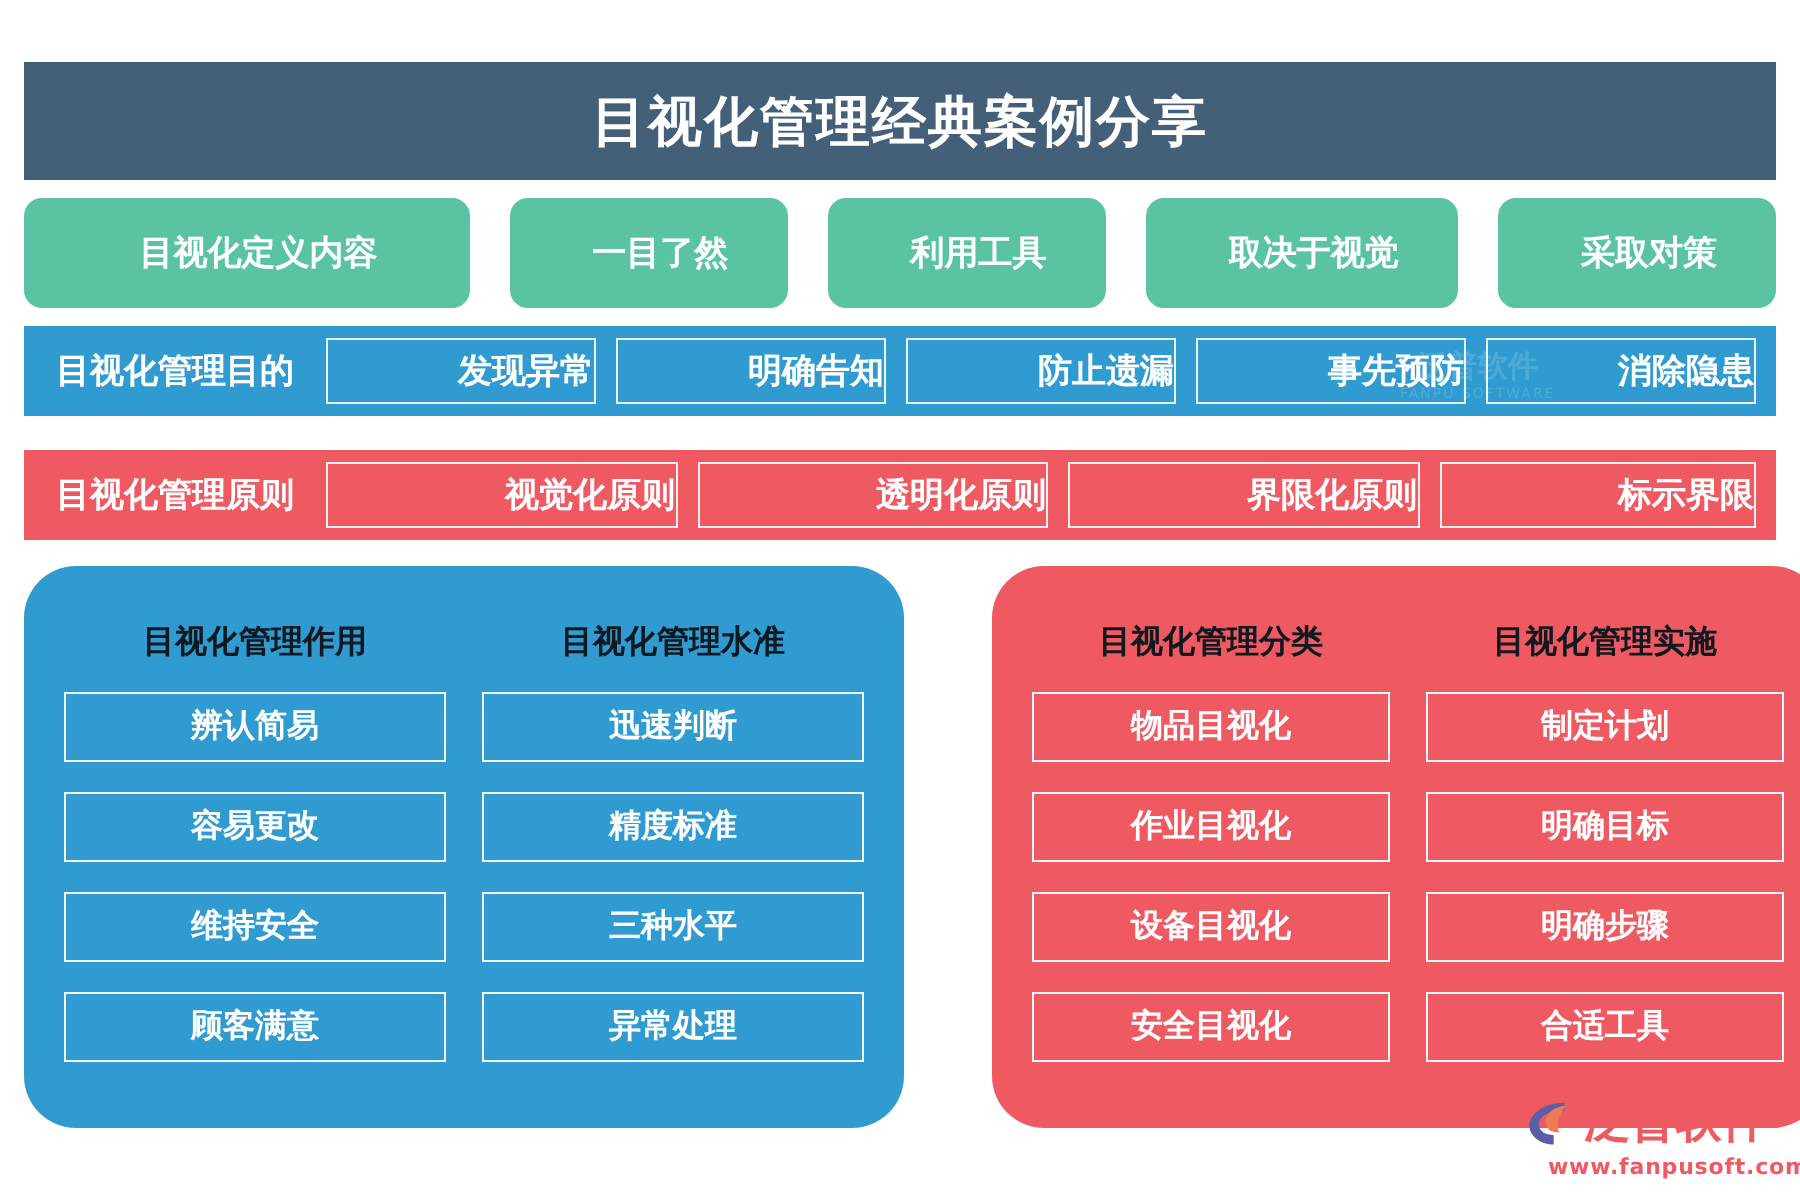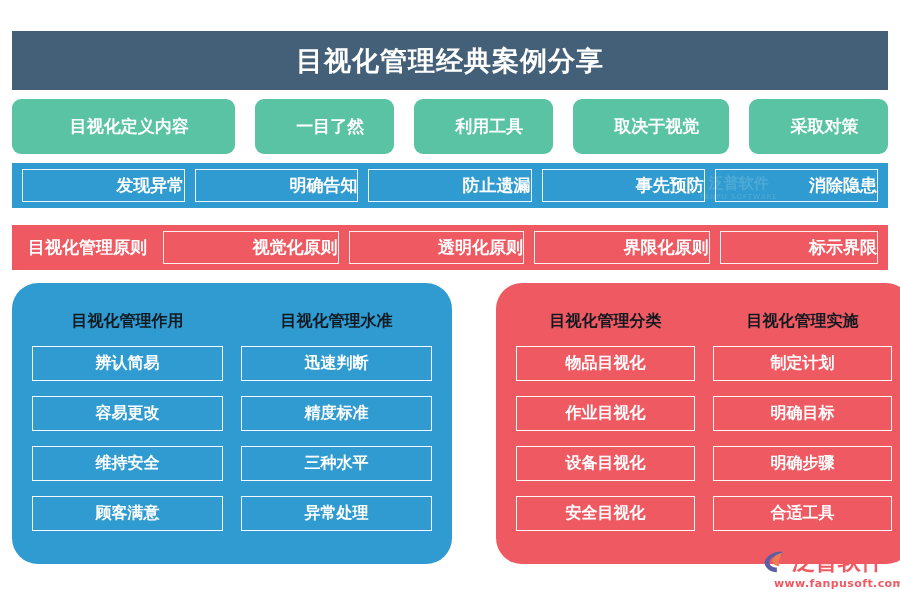--- a/index.html
+++ b/index.html
@@ -237,20 +237,21 @@
     </div>
     <div class="green-pill">
       <span>取决于视觉</span>
     </div>
     <div class="green-pill">
       <span>采取对策</span>
     </div>
   </div>
 
   <div class="color-bar bar-blue">
+    <div class="bar-label">目视化管理目的</div>
     <div class="bar-item">
       <span>发现异常</span>
     </div>
     <div class="bar-item">
       <span>明确告知</span>
     </div>
     <div class="bar-item">
       <span>防止遗漏</span>
     </div>
     <div class="bar-item">

